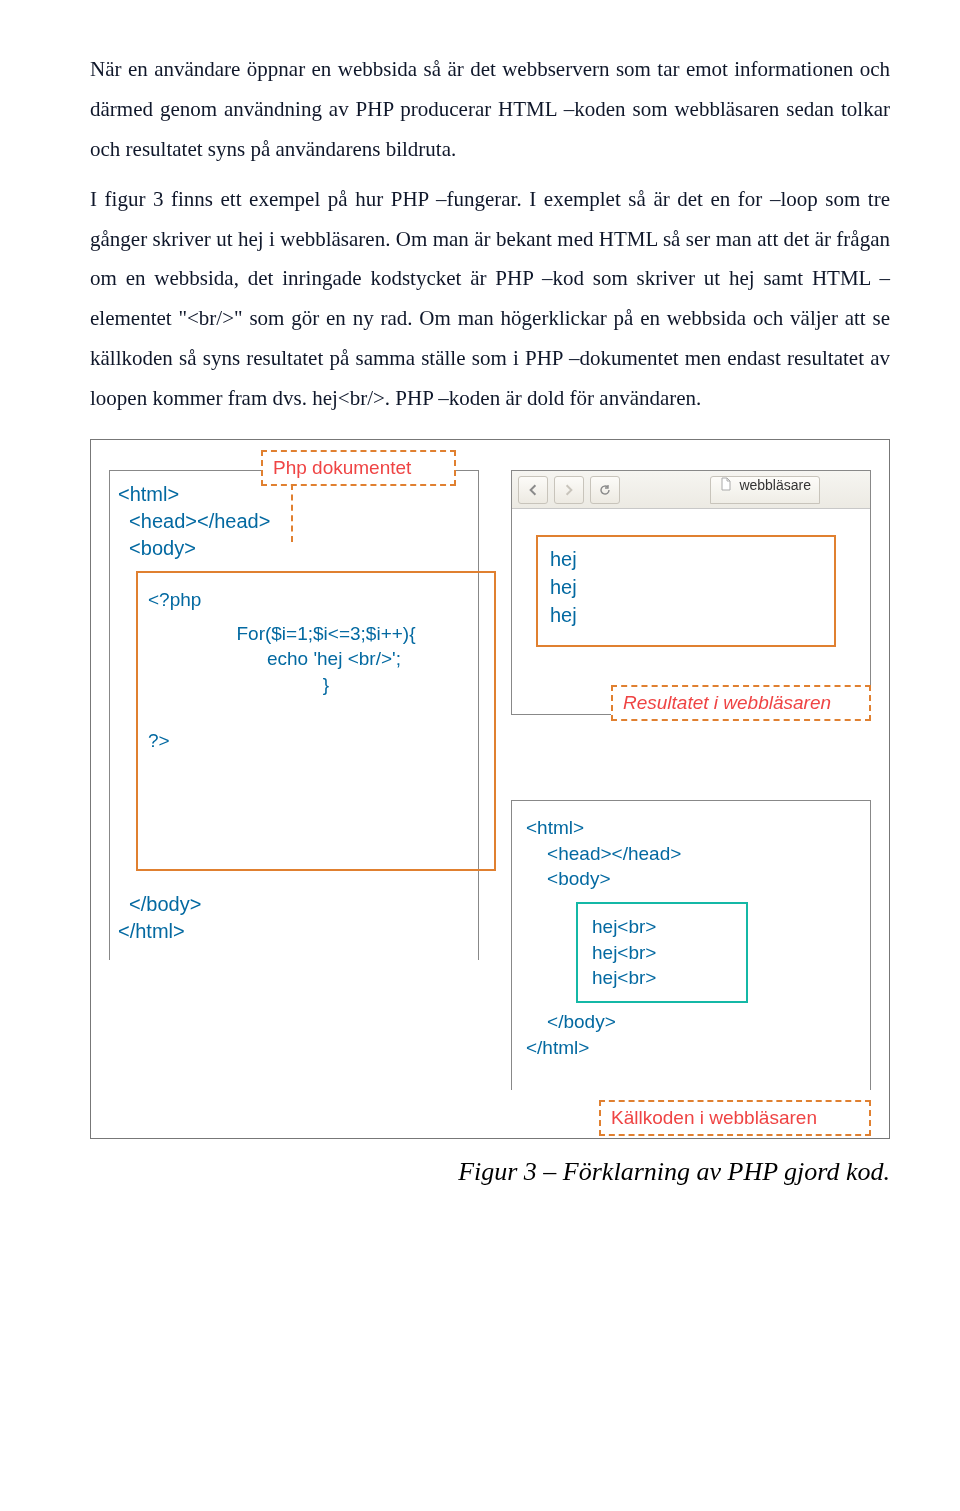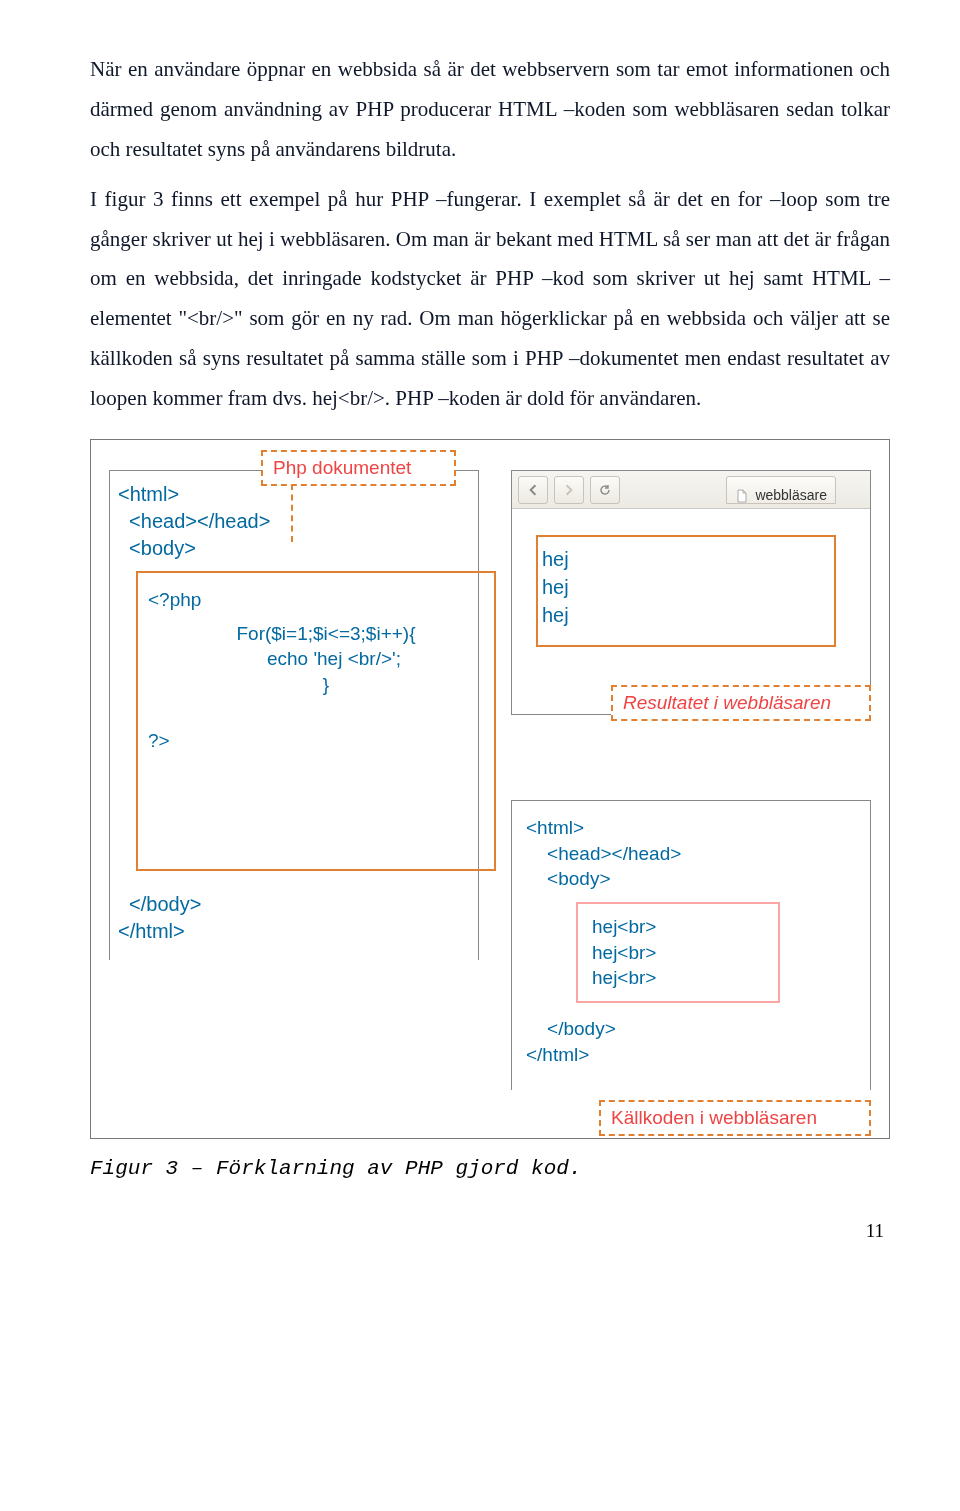--- a/index.html
+++ b/index.html
@@ -116,35 +116,35 @@
     border-radius: 3px;
     background: linear-gradient(#fcfbf8,#edeae2);
     display:flex; align-items:center; justify-content:center;
   }
   .nav-btn svg { width: 12px; height: 12px; }
   .tab {
     height: 26px;
     border: 1px solid #c8c4bb;
     border-radius: 3px 3px 0 0;
     background: linear-gradient(#fdfcf9,#efede6);
-    display:flex; align-items:flex-end;
+    display:flex; align-items:flex-start;
     padding: 0 8px; gap:6px;
     font-family: Arial, sans-serif; font-size: 14px;
     color:#333;
     margin-left: auto;
-    margin-right: 28px;
+    margin-right: 44px;
   }
   .tab svg { width:14px; height:14px; }
   .hej-box {
     position: absolute;
     left: 24px; top: 64px;
     width: 300px; height: 112px;
     border: 2px solid #e08030;
     box-sizing: border-box;
-    padding: 8px 4px;
+    padding: 8px 12px;
   }
   .hej-box .code-text { font-size: 20px; line-height:1.4; }
   .label-result {
     right: 18px;
     top: 245px;
     width: 260px;
     font-style: italic;
   }
   .panel-source {
     position: absolute;
@@ -152,37 +152,36 @@
     top: 360px;
     width: 360px;
     height: 290px;
     border: 1px solid #888;
     border-bottom: none;
     box-sizing: border-box;
     padding: 14px;
   }
   .panel-source .code-text { font-size: 19px; line-height:1.35; }
   .hejbr-box {
-    border: 2px solid #fca5a5;
-    width: 204px;
+    border: 2px solid #14b8a6;
+    width: 172px;
     padding: 10px 14px;
-    margin: 10px 0 13px 50px;
+    margin: 10px 0 6px 50px;
     box-sizing: border-box;
   }
   .label-source {
     right: 18px;
     top: 660px;
     width: 272px;
   }
   .caption {
-    text-align: left;
+    text-align: right;
     font-style: italic;
-    font-size: 21px;
+    font-size: 26px;
     margin-top: 18px;
-    font-family: Liberation Mono, monospace;
   }
   .page-number {
     text-align: right;
     font-size: 19px;
     margin-top: 40px;
     padding-right: 6px;
   }
 </style>
 </head>
 <body>
@@ -257,15 +256,14 @@
 hej&lt;br&gt;</div>
       </div>
       <div class="code-text">    &lt;/body&gt;
 &lt;/html&gt;</div>
     </div>
     <div class="dashed-label label-source">Källkoden i webbläsaren</div>
 
   </div>
 
   <div class="caption">Figur 3 – Förklarning av PHP gjord kod.</div>
-  <div class="page-number">11</div>
 
 </div>
 
 </body></html>

